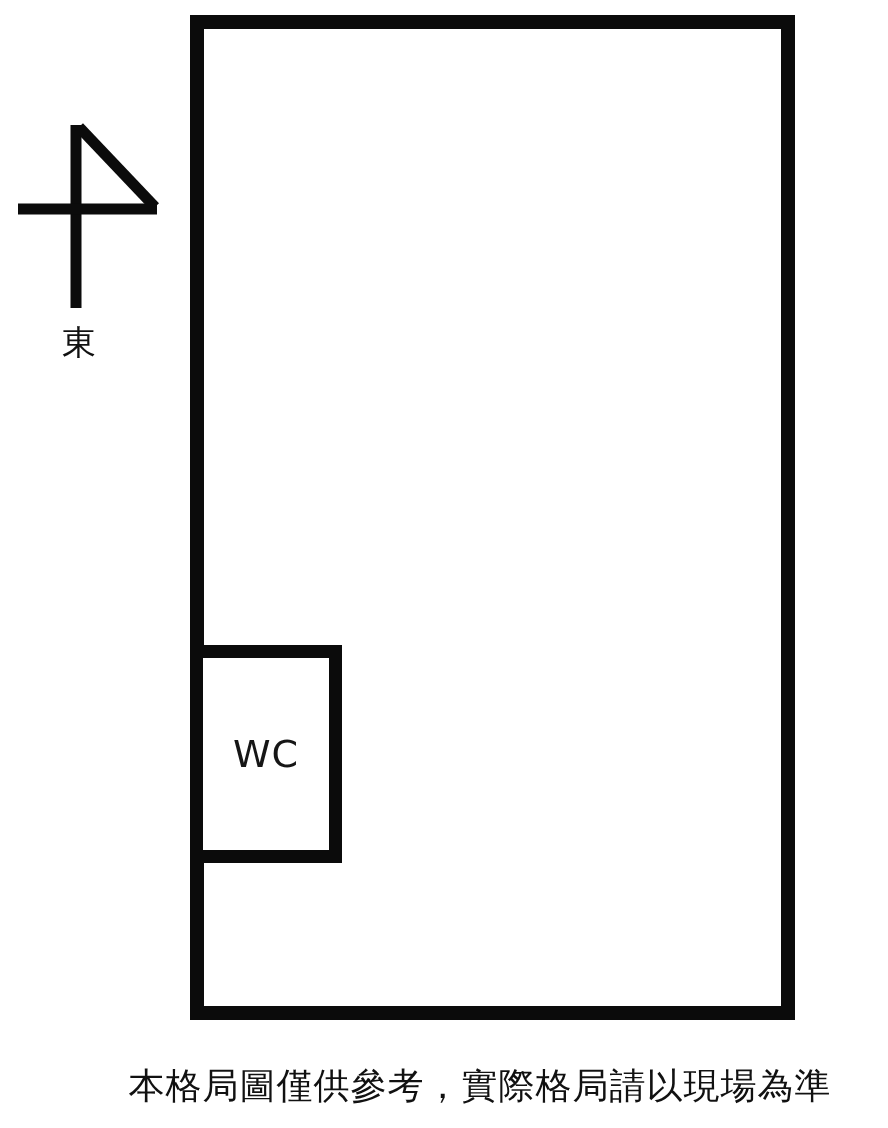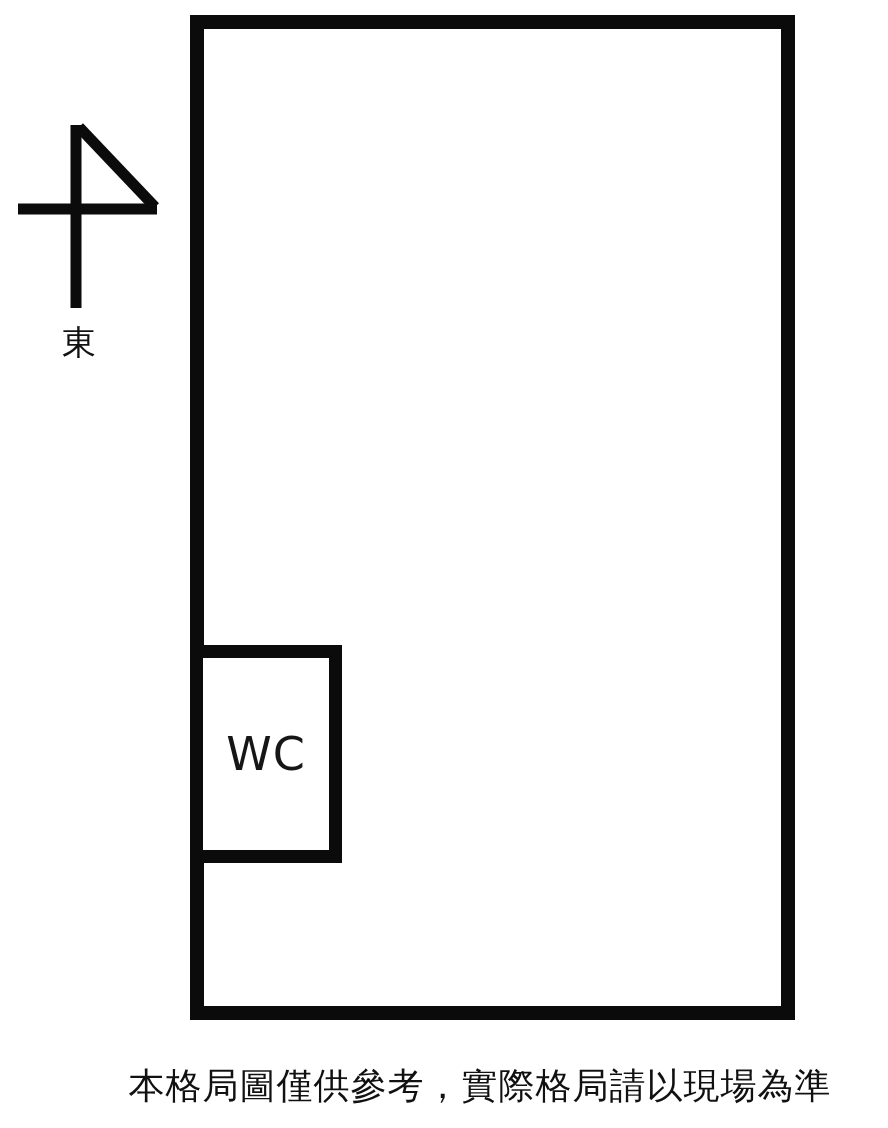--- a/index.html
+++ b/index.html
@@ -32,21 +32,21 @@
     top: 645px;
     width: 152px;
     height: 218px;
     border: 13px solid #0b0b0b;
     background: #ffffff;
     display: flex;
     align-items: center;
     justify-content: center;
   }
   .wc-label {
-    font-size: 46px;
+    font-size: 38px;
     letter-spacing: 1px;
     color: #161616;
   }
   
   .compass-svg {
     position: absolute;
     left: 0;
     top: 112px;
     width: 170px;
     height: 200px;

